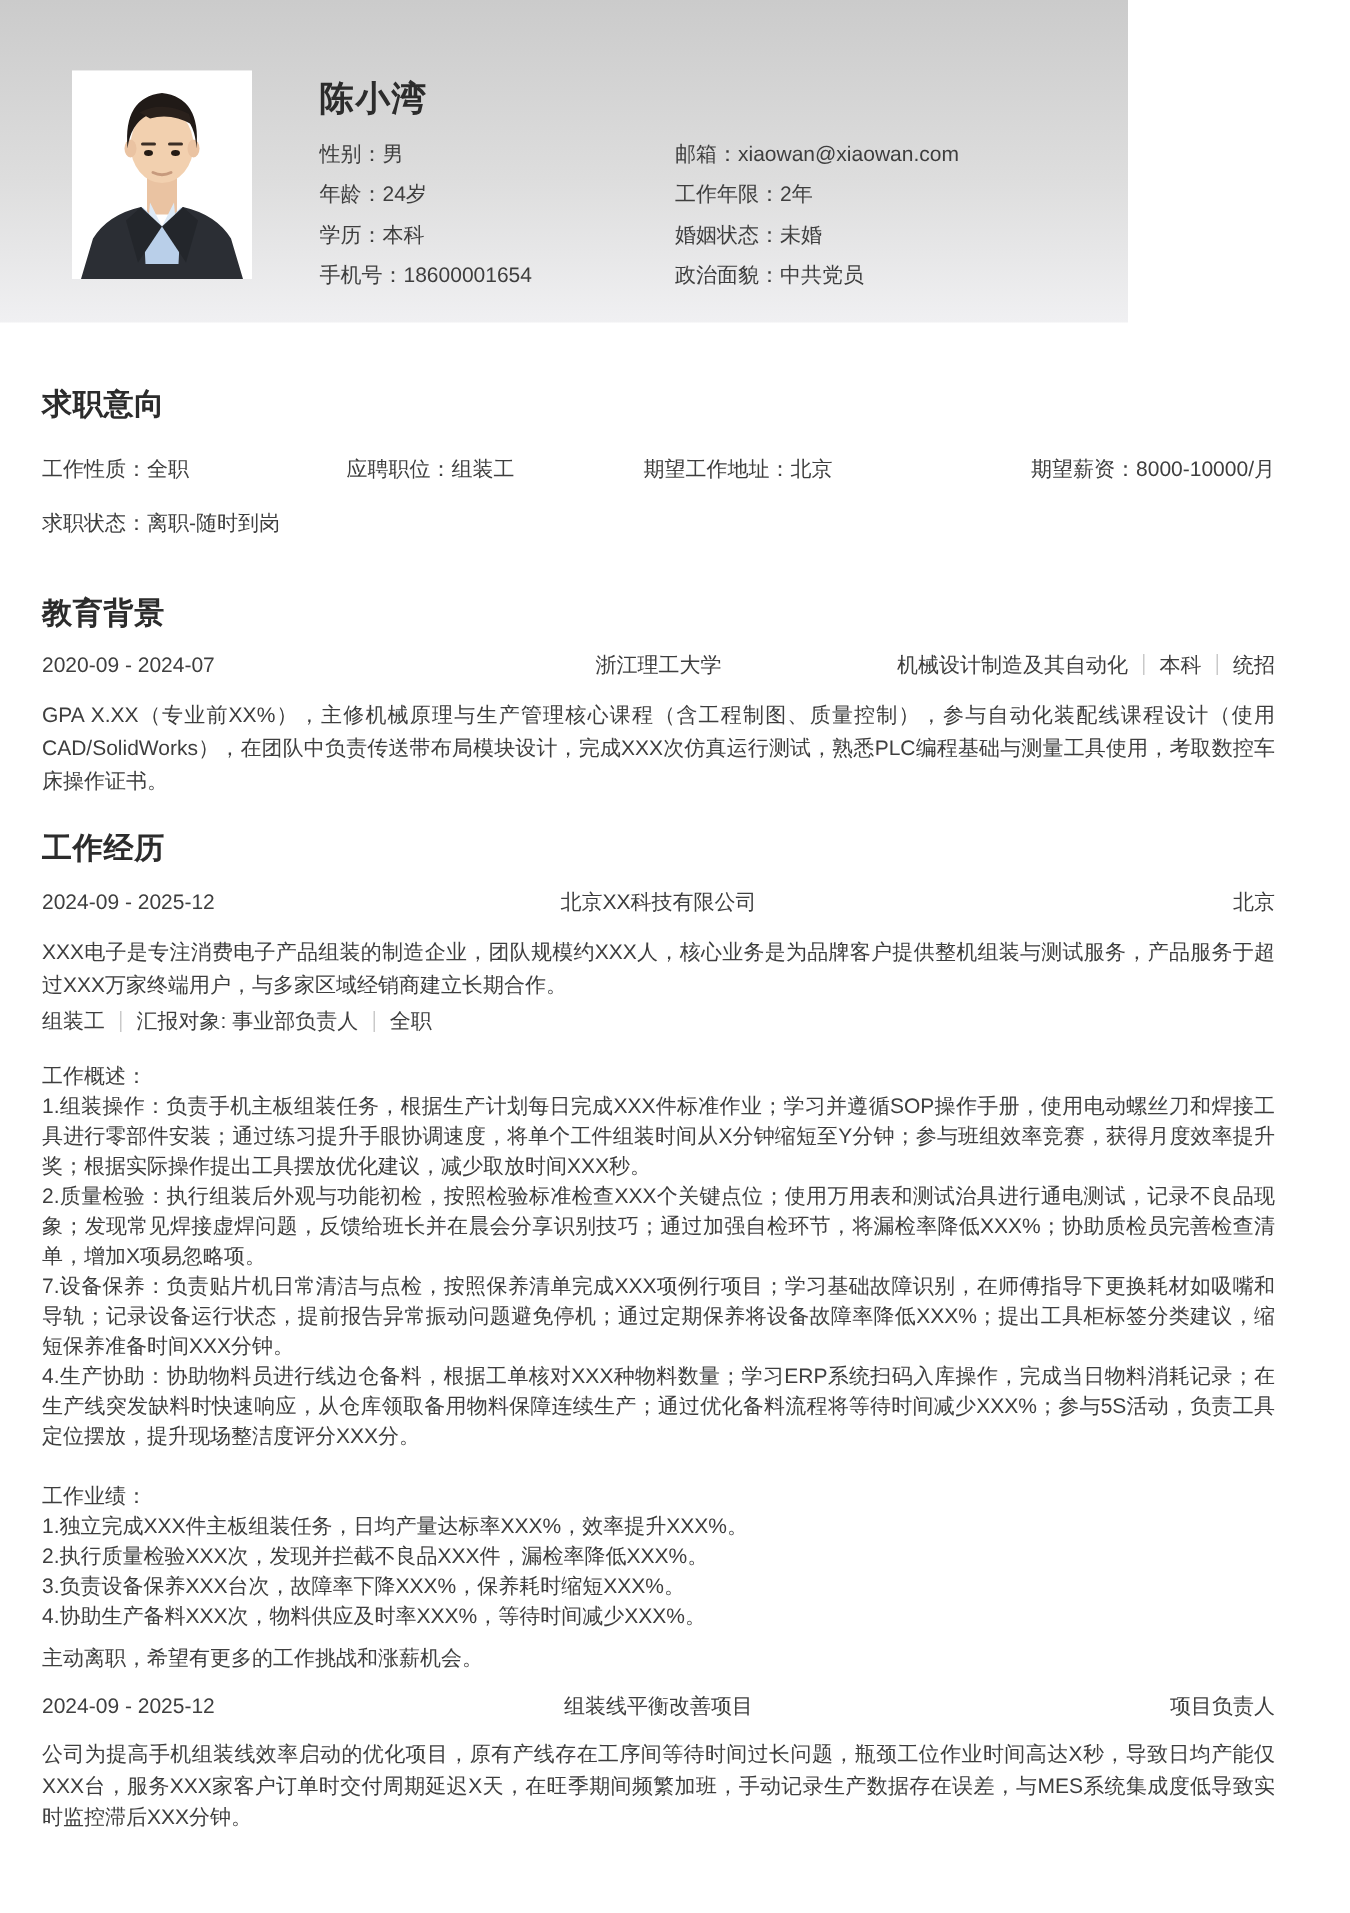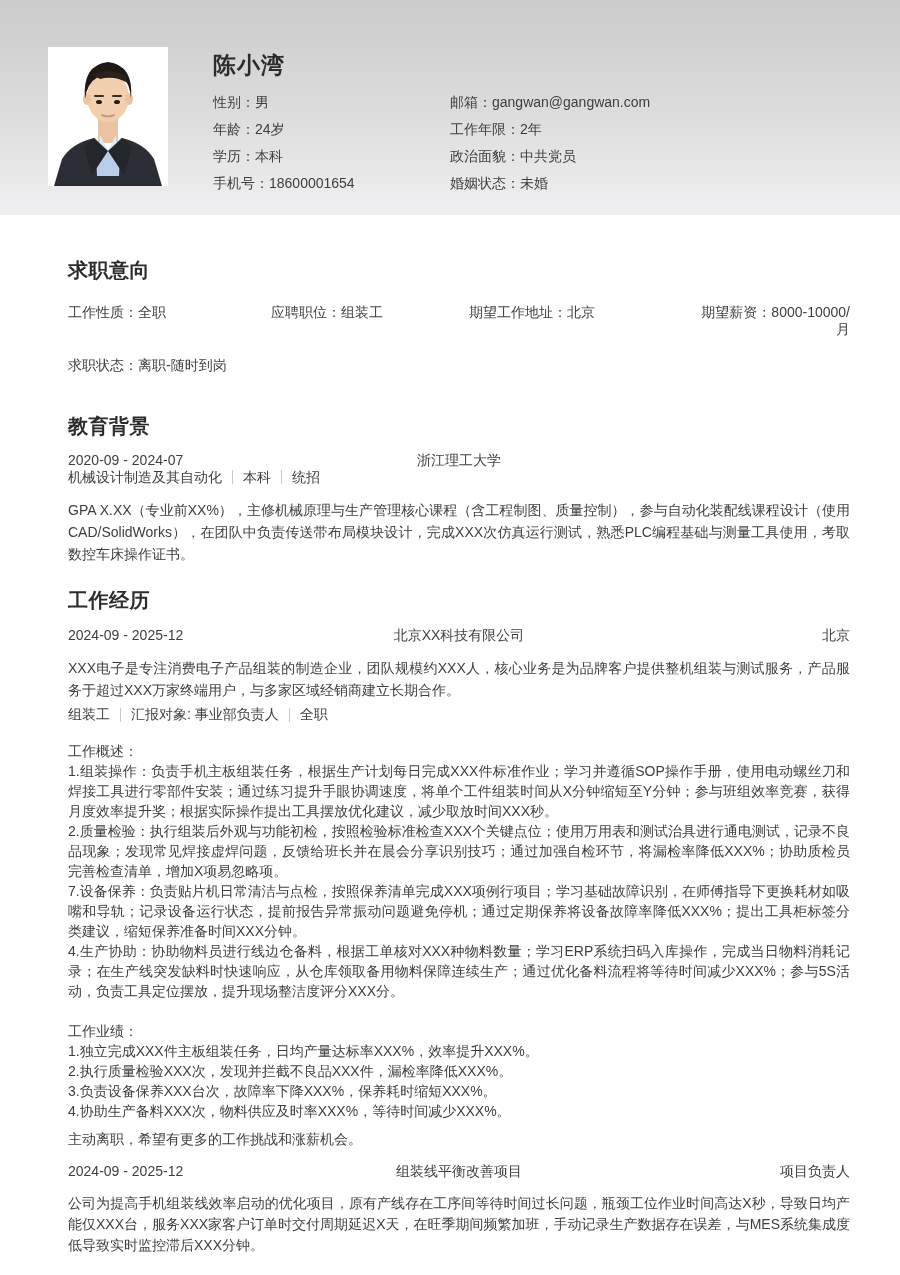--- a/index.html
+++ b/index.html
@@ -5,59 +5,59 @@
   * { margin:0; padding:0; box-sizing:border-box; }
   html,body { background:#ffffff; }
   .page {
     position:relative; width:900px; height:1275px; margin:0 auto;
     background:#ffffff; overflow:hidden;
     font-family:"Liberation Sans","DejaVu Sans",sans-serif;
     color:#3e3e3e; font-size:14px;
   }
   
   .header {
-    position:relative; width:900px; height:215px;
+    position:relative; width:752px; height:215px;
     background:linear-gradient(180deg,#cbcbcb 0%,#dddddd 55%,#f0f0f2 100%);
   }
   .photo {
     position:absolute; left:48px; top:47px; width:120px; height:139px;
     background:#ffffff; overflow:hidden;
   }
   .name {
     position:absolute; left:213px; top:50px;
     font-size:23px; font-weight:bold; color:#2c2c2c; letter-spacing:1px;
   }
   .info-cols { position:absolute; left:213px; top:89px; display:flex; }
   .info-col { display:flex; flex-direction:column; line-height:27px; }
   .info-col.left { width:237px; }
   .info-col.right { width:400px; }
   .info-row span { white-space:nowrap; }
   
-  .content { padding:0 50px 0 48px;margin-left:20px; }
+  .content { padding:0 50px 0 28px; }
   .section-title {
     font-size:20px; font-weight:bold; color:#2c2c2c; line-height:26px; letter-spacing:0.5px;
   }
   .t-intent { margin-top:42px; }
   .t-edu    { margin-top:39px; }
   .t-work   { margin-top:22px; }
   .t-proj   { margin-top:24px; }
   .intent-row1 {
     margin-top:21px; display:grid; line-height:17px;
     grid-template-columns:203px 198px 227px 1fr;
   }
   .intent-row1 .cell:last-child { text-align:right; }
   .intent-row2 { margin-top:19px; line-height:17px; }
   .meta-row {
     position:relative; margin-top:14px; line-height:17px;
     display:flex; justify-content:space-between;
   }
   .meta-center {
     position:absolute; left:50%; transform:translateX(-50%); white-space:nowrap;
   }
-  .edu-row { margin-top:13px;flex-direction:column; }
+  .edu-row { margin-top:13px; }
   .para { margin-top:13px; line-height:22px; text-align:justify; }
   .para.proj { line-height:21px; }
   .pos-row { margin-top:5px; line-height:17px; display:flex; align-items:center; }
   .sep {
     display:inline-block; width:1px; height:14px; background:#c9c9c9;
     margin:0 10px; vertical-align:-2px;
   }
   .block { margin-top:18px; line-height:20px; text-align:justify; }
   .block-ach { margin-top:20px; line-height:20px; }
   .leave-line { margin-top:8px; line-height:20px; }
@@ -102,24 +102,24 @@
     <div class="name">陈小湾</div>
 
     <div class="info-cols">
       <div class="info-col left">
         <div class="info-row"><span>性别：</span><span>男</span></div>
         <div class="info-row"><span>年龄：</span><span>24岁</span></div>
         <div class="info-row"><span>学历：</span><span>本科</span></div>
         <div class="info-row"><span>手机号：</span><span>18600001654</span></div>
       </div>
       <div class="info-col right">
-        <div class="info-row"><span>邮箱：</span><span>gangwan@gangwan.com</span></div>
+        <div class="info-row"><span>邮箱：</span><span>xiaowan@xiaowan.com</span></div>
         <div class="info-row"><span>工作年限：</span><span>2年</span></div>
+        <div class="info-row"><span>婚姻状态：</span><span>未婚</span></div>
         <div class="info-row"><span>政治面貌：</span><span>中共党员</span></div>
-        <div class="info-row"><span>婚姻状态：</span><span>未婚</span></div>
       </div>
     </div>
   </div>
 
   <div class="content">
 
     <div class="section-title t-intent">求职意向</div>
     <div class="intent-row1">
       <div class="cell"><span>工作性质：</span><span>全职</span></div>
       <div class="cell"><span>应聘职位：</span><span>组装工</span></div>

